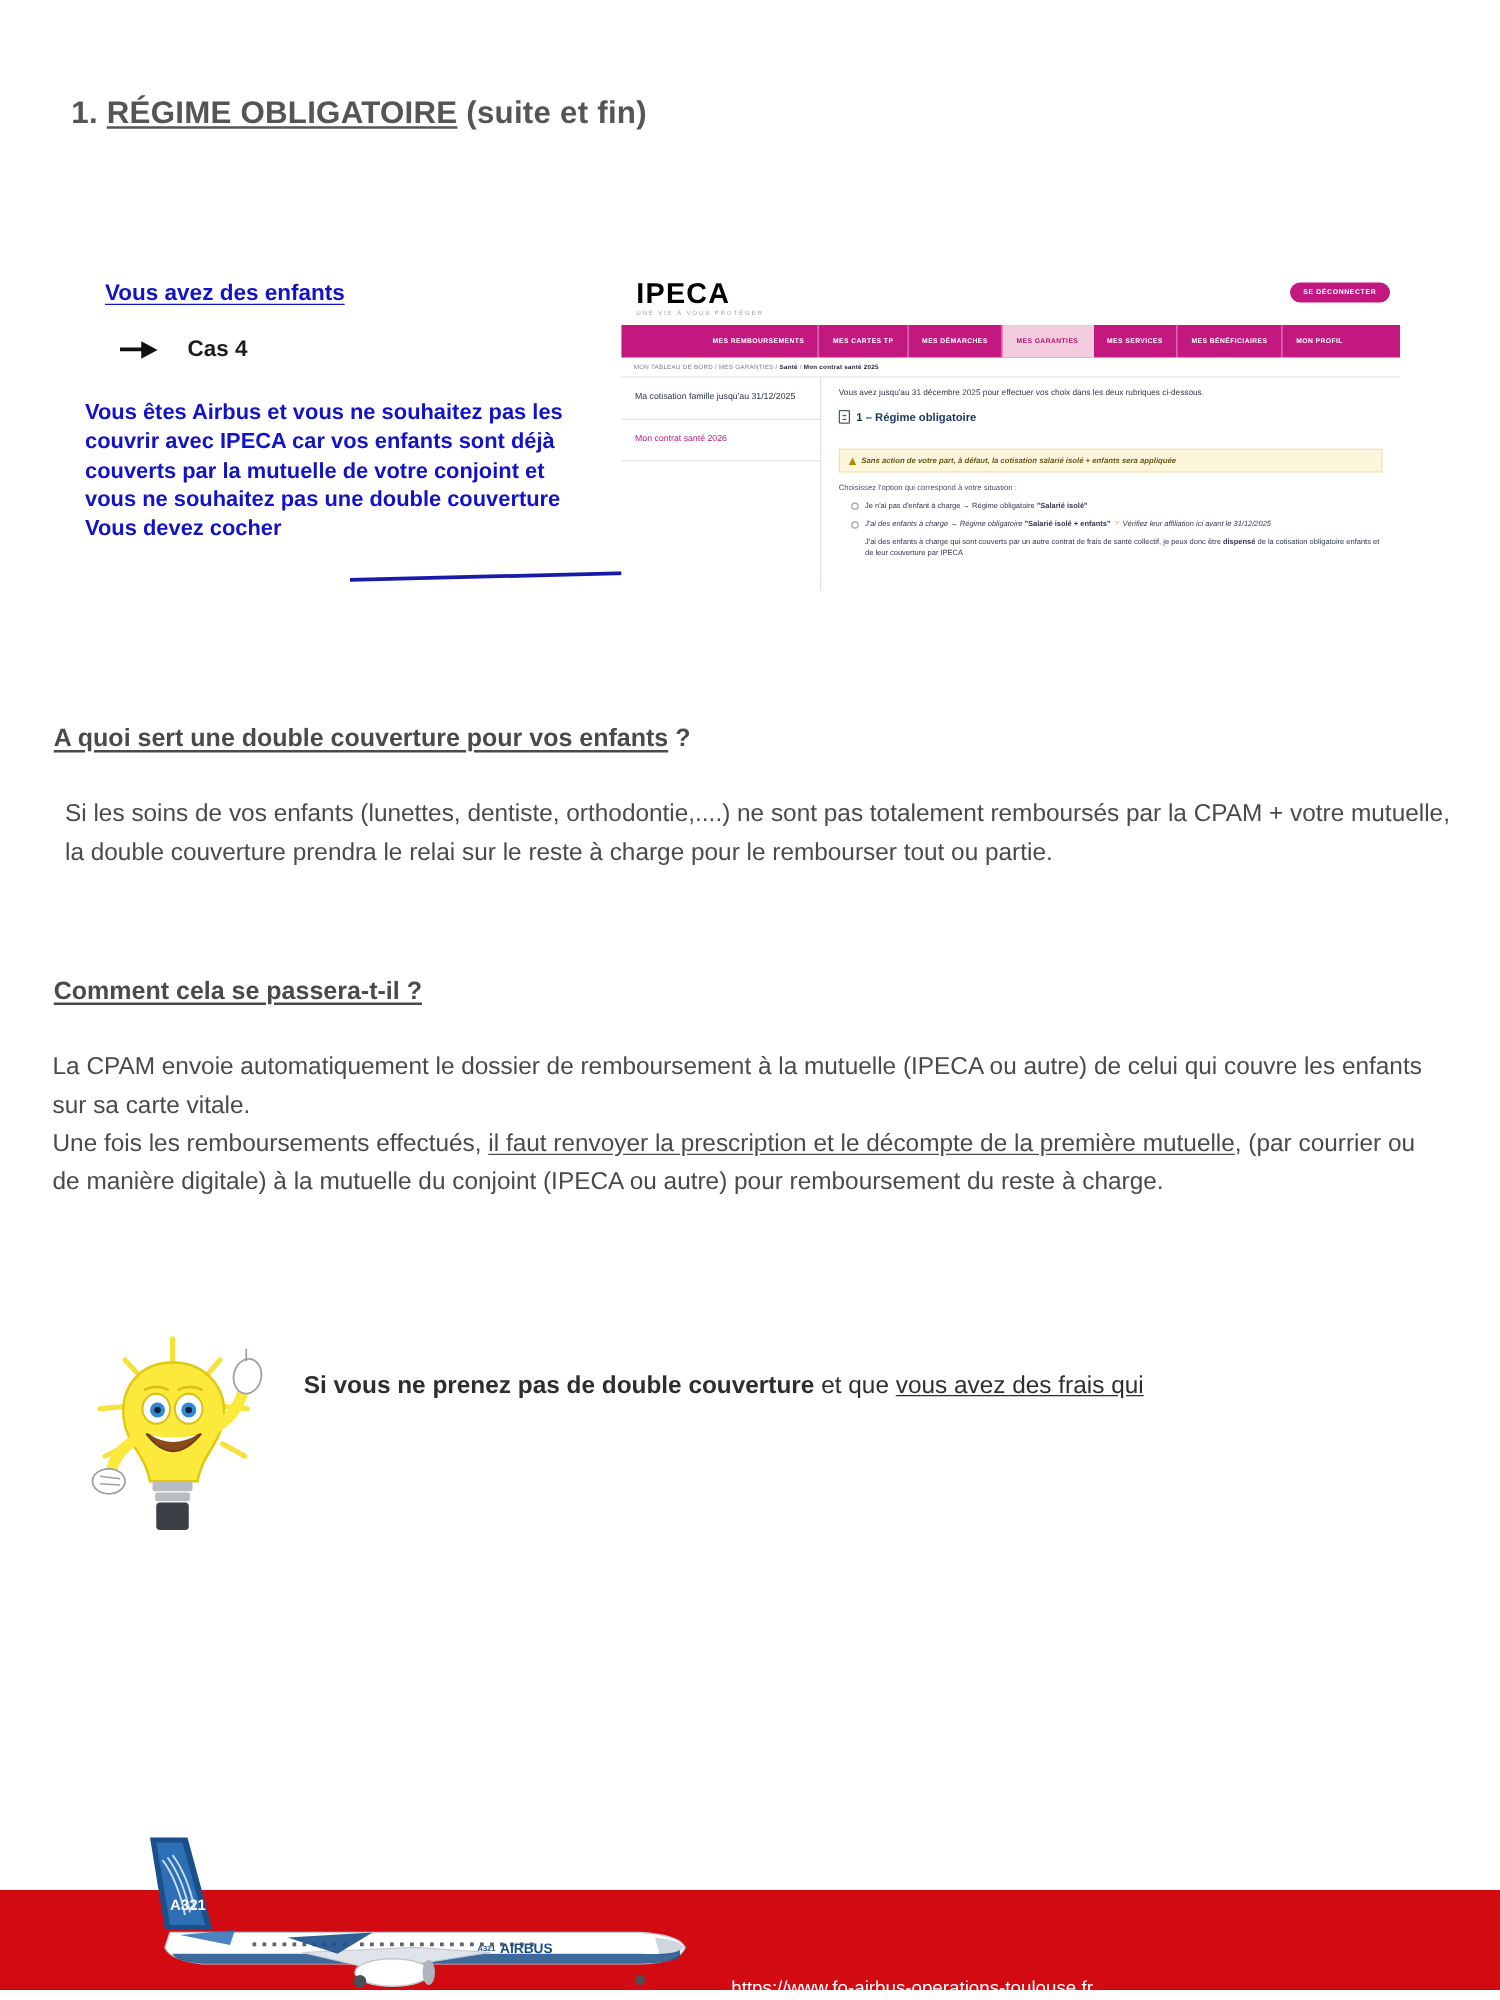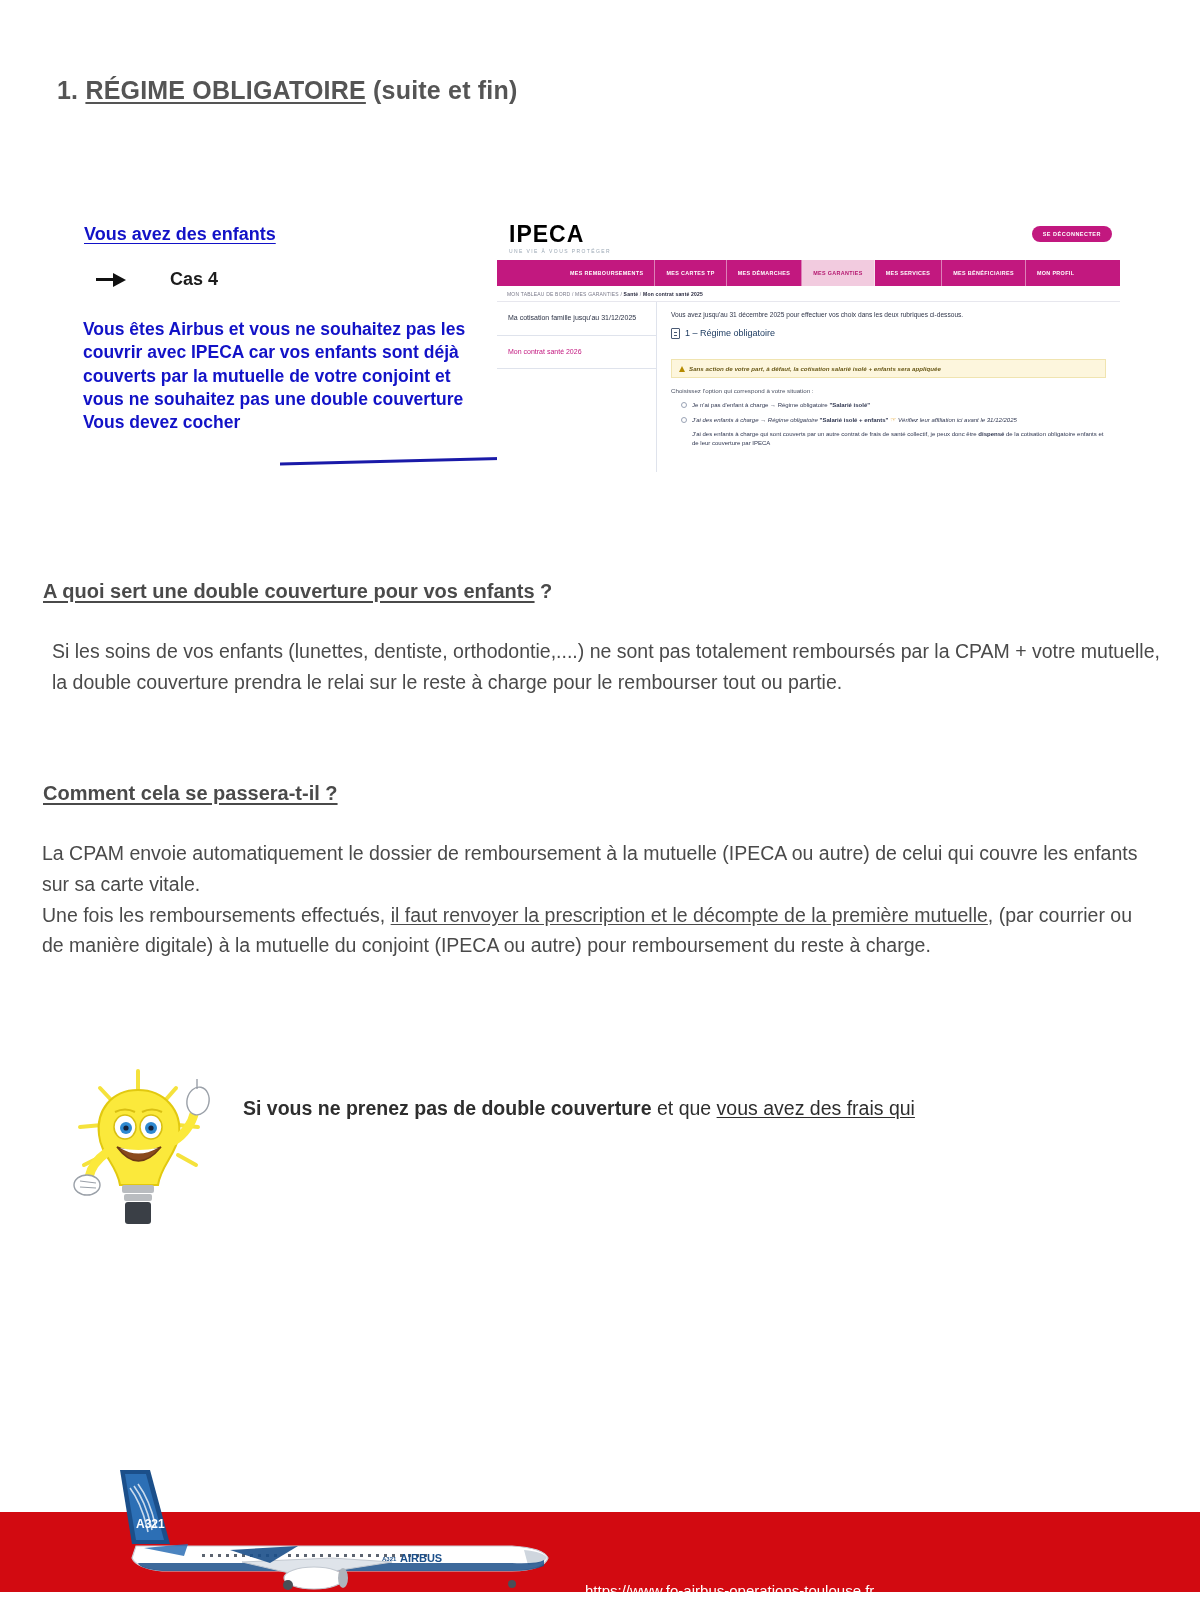--- a/index.html
+++ b/index.html
@@ -38,21 +38,21 @@
     text-decoration: underline;
     text-underline-offset: 3px;
     white-space: nowrap;
   }
   .cas-row {
     position: absolute;
     left: 96px;
     top: 269px;
     display: flex;
     align-items: center;
-    gap: 42px;
+    gap: 22px;
   }
   .arrow-bullet {
     width: 32px; height: 14px;
     position: relative;
   }
   .arrow-bullet::before {
     content: "";
     position: absolute;
     left: 0; top: 5px;
     width: 20px; height: 3px;
@@ -67,21 +67,21 @@
     border-bottom: 7px solid transparent;
   }
   .cas-label {
     font-size: 18px;
     font-weight: bold;
     color: #1c1c1c;
     white-space: nowrap;
   }
   .blue-para {
     position: absolute;
-    left: 83px;
+    left: 68px;
     top: 318px;
     width: 390px;
     font-size: 17.5px;
     font-weight: bold;
     line-height: 1.33;
     color: #1212c7;
   }
 
   
   .pointer-line {
@@ -203,24 +203,24 @@
     flex: 1;
     padding: 9px 14px 0 14px;
   }
   .intro-line {
     font-size: 6.6px;
     color: #30364a;
     margin-bottom: 10px;
   }
   .sec-title {
     display: flex;
-    align-items: flex-start;
+    align-items: flex-end;
     gap: 5px;
     font-size: 9px;
-    font-weight: normal;
+    font-weight: bold;
     color: #17365d;
     margin-bottom: 20px;
   }
   .doc-icon {
     width: 9px; height: 11px;
     border: 1px solid #4a5a74;
     border-radius: 1px;
     position: relative;
     flex: none;
   }

